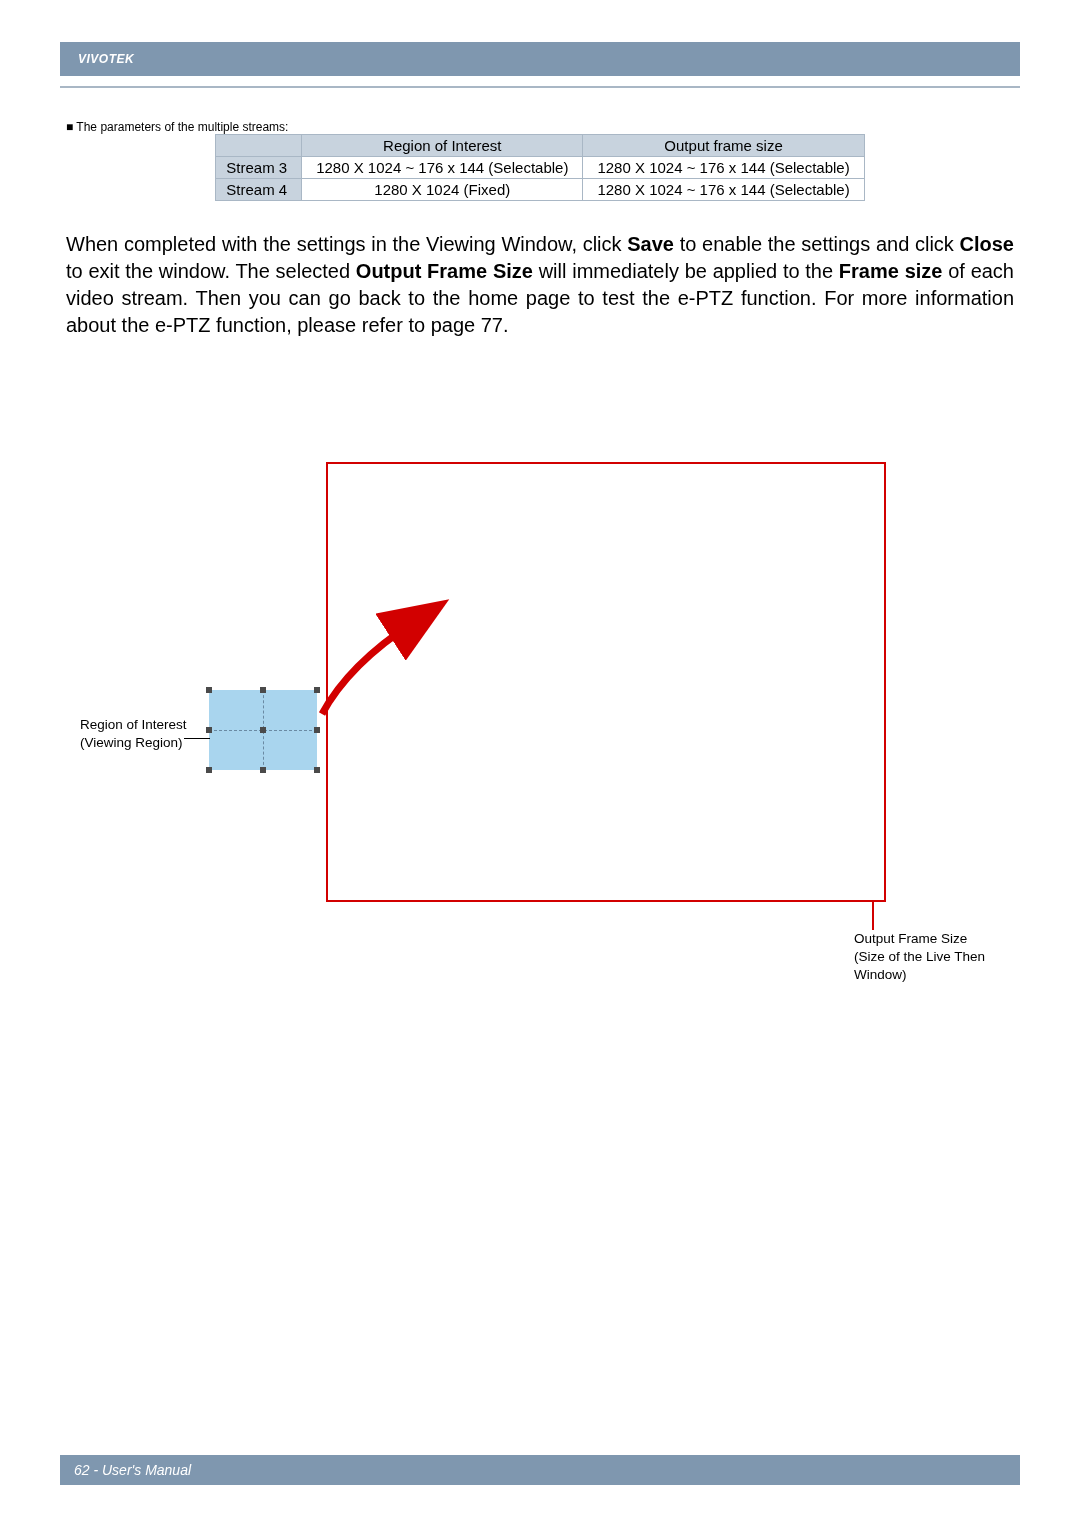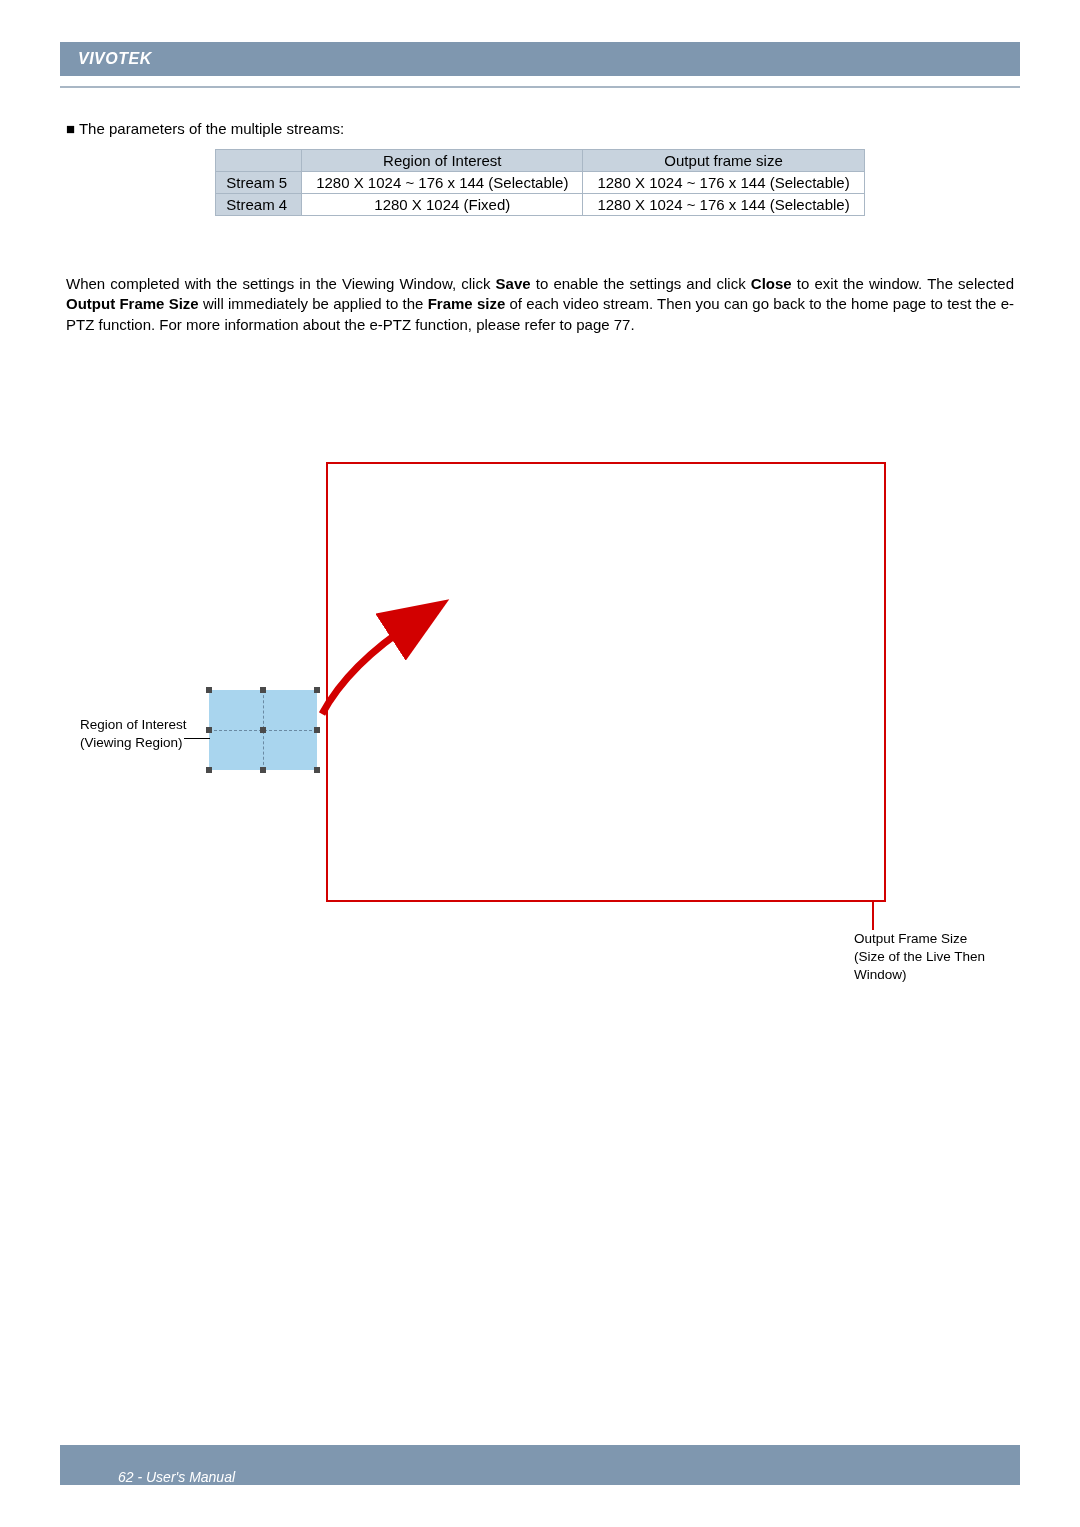--- a/index.html
+++ b/index.html
@@ -25,21 +25,21 @@
     top: 42px;
     height: 34px;
     background: #7f97af;
     display: flex;
     align-items: center;
   }
   .header-band .brand {
     color: #fff;
     font-weight: bold;
     font-style: italic;
-    font-size: 16px;
+    font-size: 12px;
     letter-spacing: 0.5px;
     padding-left: 18px;
   }
   .header-underline {
     position: absolute;
     left: 60px;
     right: 60px;
     top: 78px;
     height: 8px;
     border-bottom: 2px solid #a9b7c5;
@@ -47,22 +47,21 @@
 
   
   .content {
     position: absolute;
     left: 66px;
     right: 66px;
     top: 120px;
   }
 
   .bullet-line {
-    font-size: 15px;
-    margin-bottom: 12px;
+    font-size: 12px;
   }
 
   
   table.param {
     border-collapse: collapse;
     margin: 0 auto;
     font-size: 15px;
   }
   table.param th, table.param td {
     border: 1px solid #a9b7c5;
@@ -78,22 +77,22 @@
     background: #c8d3de;
   }
   table.param td.rowhead {
     background: #c8d3de;
     text-align: left;
     padding: 2px 14px 2px 10px;
   }
 
   
   .para {
-    margin-top: 58px;
-    font-size: 15px;
+    margin-top: 30px;
+    font-size: 20px;
     line-height: 1.35;
     text-align: justify;
   }
   .para b { font-weight: bold; }
 
   
   .diagram {
     position: absolute;
     left: 66px;
     top: 462px;
@@ -186,25 +185,24 @@
     height: 108px;
     overflow: visible;
   }
 
   
   .footer-band {
     position: absolute;
     left: 60px;
     right: 60px;
     bottom: 42px;
-    height: 40px;
+    height: 30px;
     background: #7f97af;
     display: flex;
-    align-items: flex-end;
-    padding-left: 44px;
+    align-items: center;
   }
   .footer-band .ftxt {
     color: #fff;
     font-style: italic;
     font-size: 14px;
     padding-left: 14px;
   }
 </style>
 </head>
 <body>
@@ -221,21 +219,21 @@
     <div class="bullet-line">■ The parameters of the multiple streams:</div>
 
     <table class="param">
       <tbody>
           <tr>
         <th class="first"></th>
         <th>Region of Interest</th>
         <th>Output frame size</th>
       </tr>
       <tr>
-        <td class="rowhead">Stream 5</td>
+        <td class="rowhead">Stream 3</td>
         <td>1280 X 1024 ~ 176 x 144 (Selectable)</td>
         <td>1280 X 1024 ~ 176 x 144 (Selectable)</td>
       </tr>
       <tr>
         <td class="rowhead">Stream 4</td>
         <td>1280 X 1024 (Fixed)</td>
         <td>1280 X 1024 ~ 176 x 144 (Selectable)</td>
       </tr>
     </tbody>
       </table>

